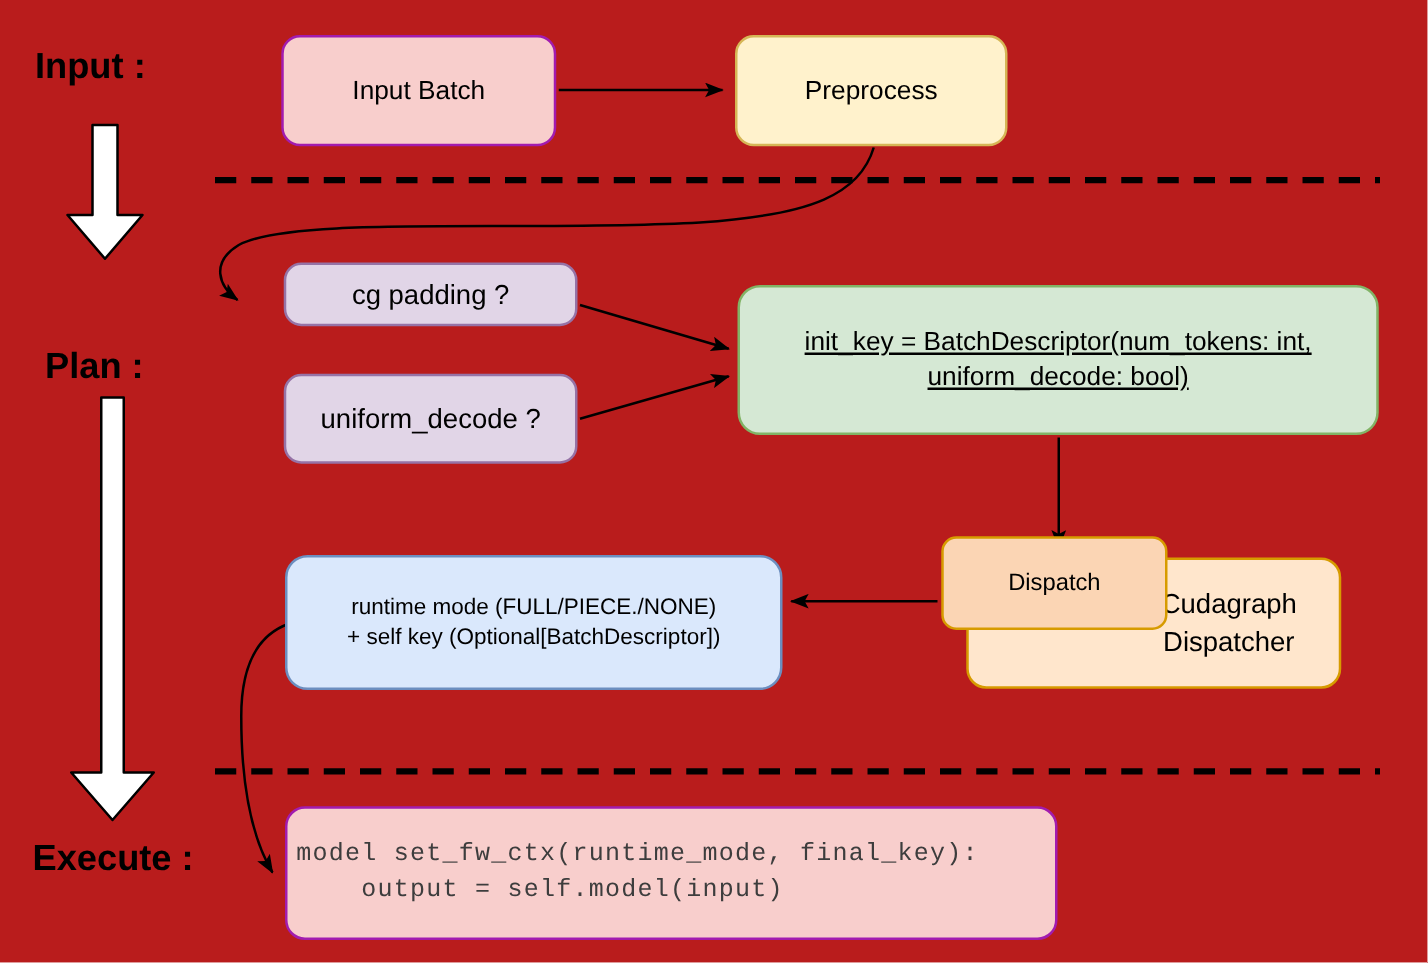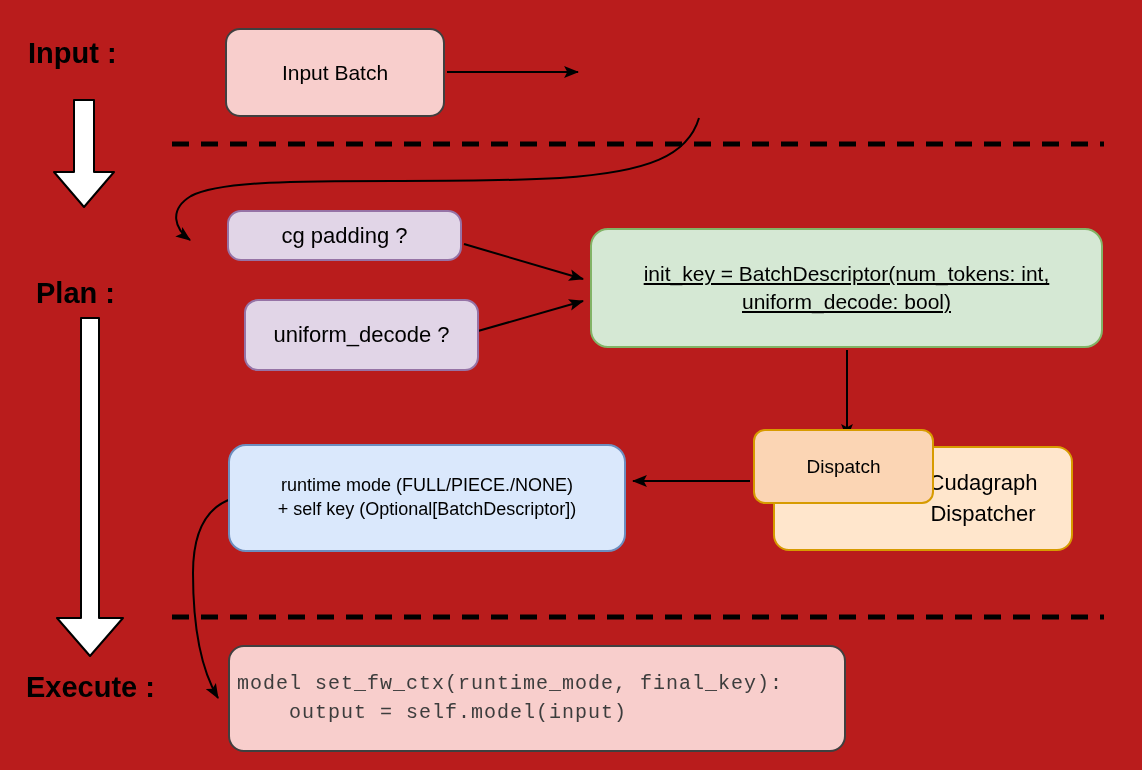--- a/index.html
+++ b/index.html
@@ -37,32 +37,32 @@
     display: flex;
     flex-direction: column;
     align-items: center;
     justify-content: center;
     text-align: center;
     color: #000000;
     line-height: 1.32;
   }
   .node span { display: block; }
 
-  .node-red    { background: #f8cecc; border: 2px solid #404040; border-radius: 15px; }
+  .node-red    { background: #f8cecc; border: 2px solid #a21caf; border-radius: 15px; }
   .node-yellow { background: #fff2cc; border: 2px solid #d6b656; border-radius: 15px; }
   .node-purple { background: #e1d5e7; border: 2px solid #9673a6; border-radius: 14px; }
   .node-green  { background: #d5e8d4; border: 2px solid #82b366; border-radius: 18px; }
   .node-blue   { background: #dae8fc; border: 2px solid #6c8ebf; border-radius: 18px; }
   .node-orange-outer { background: #ffe6cc; border: 2px solid #d79b00; border-radius: 16px; }
   .node-orange-inner { background: #fbd5b4; border: 2px solid #d79b00; border-radius: 12px; }
 
   #node-input-batch    { left: 225px; top: 28px;  width: 220px; height: 89px;  font-size: 21px; }
   #node-preprocess     { left: 588px; top: 28px;  width: 218px; height: 89px;  font-size: 21px; }
   #node-cg-padding     { left: 227px; top: 210px; width: 235px; height: 51px;  font-size: 22px; }
-  #node-uniform-decode { left: 244px; top: 299px; width: 235px; height: 72px;  font-size: 22px; }
+  #node-uniform-decode { left: 227px; top: 299px; width: 235px; height: 72px;  font-size: 22px; }
   #node-init-key       { left: 590px; top: 228px; width: 513px; height: 120px; font-size: 21px; text-decoration: underline; }
   #node-runtime-mode   { left: 228px; top: 444px; width: 398px; height: 108px; font-size: 18px; }
   #node-dispatcher     { left: 752px; top: 446px; width: 300px; height: 105px; z-index: 2; margin-left: 21px; }
   #node-dispatch       { left: 753px; top: 429px; width: 181px; height: 75px;  font-size: 19px; z-index: 3; }
   #node-execute-code   {
     left: 228px; top: 645px; width: 618px; height: 107px;
     font-family: "Liberation Mono", "DejaVu Sans Mono", monospace;
     font-size: 20px;
     letter-spacing: 1px;
     color: #3d3d3d;
@@ -115,20 +115,23 @@
     <path d="M 231,499 C 203,509 193,537 193,573 C 193,626 200,668 218,698" fill="none" stroke="#000000" stroke-width="2" marker-end="url(#arrow)"></path>
   </svg>
 
   <div class="section-label" id="label-input">Input :</div>
   <div class="section-label" id="label-plan">Plan :</div>
   <div class="section-label" id="label-execute">Execute :</div>
 
   <div class="node node-red" id="node-input-batch">
     <span>Input Batch</span>
   </div>
+  <div class="node node-yellow" id="node-preprocess">
+    <span>Preprocess</span>
+  </div>
 
   <div class="node node-purple" id="node-cg-padding">
     <span>cg padding ?</span>
   </div>
   <div class="node node-purple" id="node-uniform-decode">
     <span>uniform_decode ?</span>
   </div>
   <div class="node node-green" id="node-init-key">
     <span>init_key = BatchDescriptor(num_tokens: int,</span>
     <span>uniform_decode: bool)</span>

